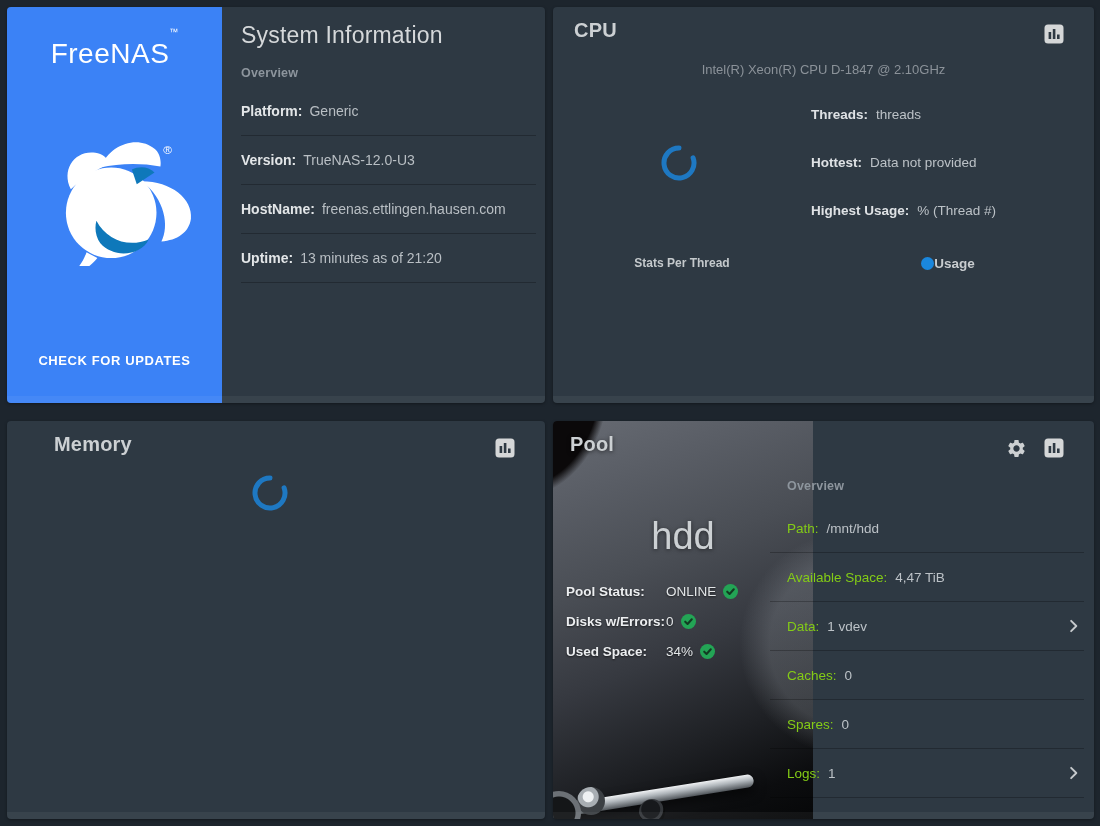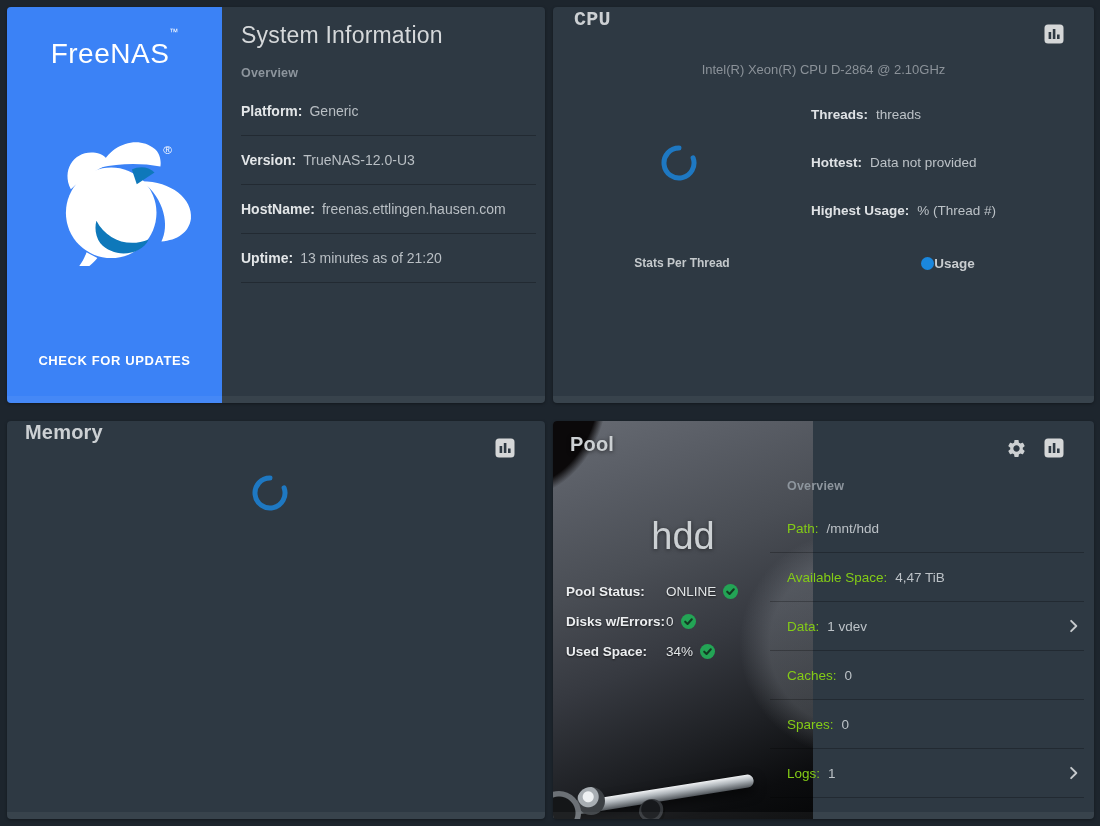--- a/index.html
+++ b/index.html
@@ -34,38 +34,38 @@
   .update-btn{position:absolute;bottom:34px;left:0;width:100%;text-align:center;background:none;border:none;
     color:#fff;font-family:inherit;font-size:13px;font-weight:700;letter-spacing:.6px;cursor:pointer;}
   .sys-content{position:absolute;left:215px;top:0;right:0;bottom:0;padding:15px 9px 0 19px;}
   .sys-content .section-label{margin-top:17px;}
   .sys-rows{margin-top:7px;}
   .info-row{display:flex;align-items:center;height:49px;font-size:14px;}
   .info-row .lbl{font-weight:700;color:#e3e6e8;margin-right:7px;white-space:nowrap;}
   .info-row .val{color:#b9bfc4;white-space:nowrap;}
 
   
-  .cpu-header{padding:1px 30px 0 21px;font-family:Liberation Mono, monospace;}
+  .cpu-header{padding:12px 30px 0 21px;}
   .cpu-sub{position:absolute;top:55px;left:0;width:100%;text-align:center;
     font-size:13px;color:#8b9299;}
   .spinner{width:36px;height:36px;}
   .cpu-spinner{position:absolute;left:108px;top:138px;}
   .cpu-side-rows{position:absolute;left:258px;top:96px;}
   .mini-row{display:flex;align-items:center;height:22px;margin-bottom:26px;font-size:13.5px;}
   .mini-row .lbl{font-weight:700;color:#dfe2e5;margin-right:8px;white-space:nowrap;}
   .mini-row .val{color:#bcc2c7;white-space:nowrap;}
   .cpu-footer-left{position:absolute;left:0;top:249px;width:258px;text-align:center;
     font-size:12px;font-weight:700;color:#c4c9cc;}
   .cpu-legend{position:absolute;left:258px;top:249px;width:274px;display:flex;align-items:center;
     justify-content:center;}
   .legend-dot{width:13px;height:13px;border-radius:50%;background:#1a87dd;}
   .legend-lbl{font-size:13.5px;font-weight:700;color:#c9cdd0;}
 
   
-  .mem-header{padding:0 30px 0 18px;}
+  .mem-header{padding:12px 30px 0 18px;margin-left:29px;}
   .mem-spinner{position:absolute;left:245px;top:54px;}
 
   
   .photo-panel{position:absolute;left:0;top:0;width:260px;height:100%;border-radius:4px 0 0 4px;overflow:hidden;
     background:
       radial-gradient(circle 150px at 115% 56%, rgba(150,156,163,.28) 55%, rgba(150,156,163,0) 75%),
       radial-gradient(ellipse 150px 185px at -14% -9%, #0b090a 55%, rgba(11,9,10,0) 61%),
       linear-gradient(158deg,#676b73 0%,#5a5e66 16%,#4a4e55 36%,#363940 56%,#1e2024 76%,#0c0d0f 90%,#060708 100%);}
   .arm{position:absolute;left:-34px;bottom:14px;width:236px;height:13px;transform:rotate(-9deg);
     background:linear-gradient(to bottom,#f1f3f5,#b0b6bb 45%,#51565b);border-radius:7px;
@@ -149,21 +149,21 @@
       <h2 class="card-title">CPU</h2>
     </div>
     <span class="icon-btn" style="right:30px;">
       <svg viewBox="0 0 20 20" width="20" height="20">
         <rect x="0.5" y="0.5" width="19" height="19" rx="3.5" fill="#d5d7d8"></rect>
         <rect x="4.6" y="8" width="2.6" height="7" fill="#2e3943"></rect>
         <rect x="8.8" y="5" width="2.6" height="10" fill="#2e3943"></rect>
         <rect x="13" y="10.5" width="2.6" height="4.5" fill="#2e3943"></rect>
       </svg>
     </span>
-    <div class="cpu-sub">Intel(R) Xeon(R) CPU D-2864 @ 2.10GHz</div>
+    <div class="cpu-sub">Intel(R) Xeon(R) CPU D-1847 @ 2.10GHz</div>
 
     <div class="cpu-spinner">
       <svg class="spinner" viewBox="0 0 36 36">
         <path d="M32.1 12.9 A15 15 0 1 1 18 3" fill="none" stroke="#1e78c2" stroke-width="5" stroke-linecap="round"></path>
       </svg>
     </div>
 
     <div class="cpu-side-rows">
       <div class="mini-row">
         <span class="lbl">Threads:</span>

